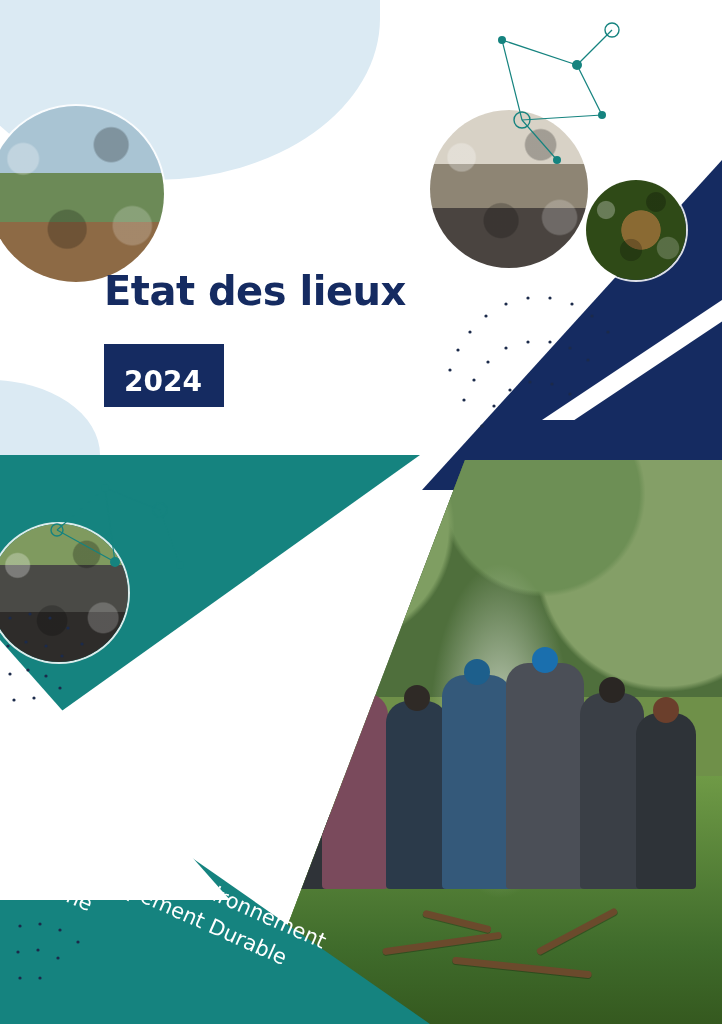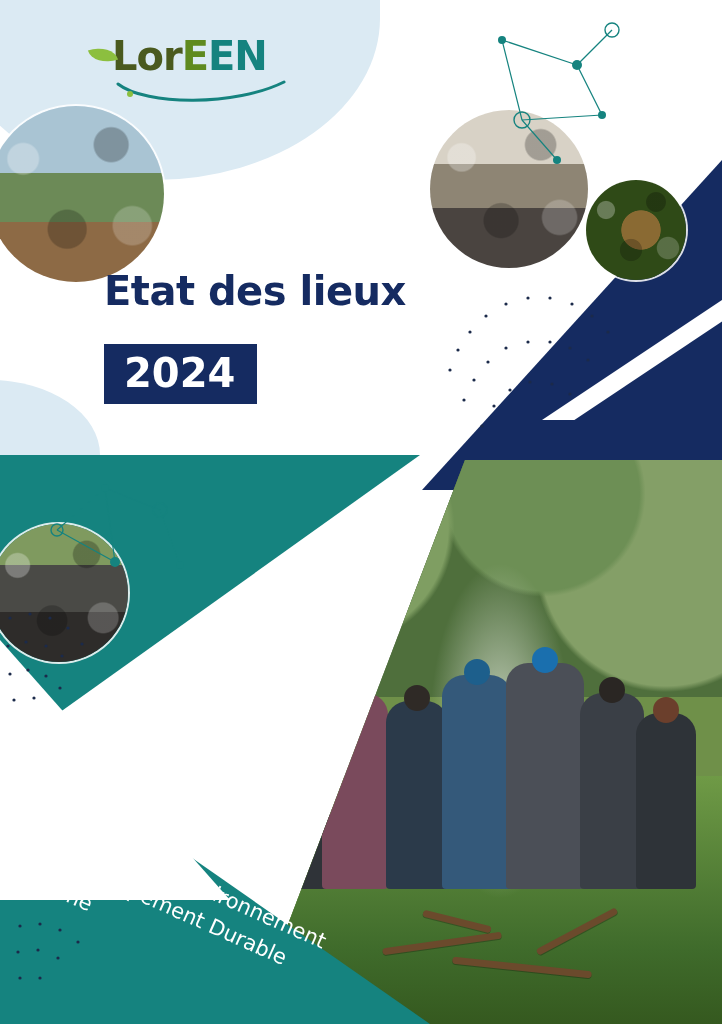--- a/index.html
+++ b/index.html
@@ -270,24 +270,24 @@
     font-size: 40px;
     color: #152b61;
     letter-spacing: -0.5px;
   }
   .year-box {
     position: absolute;
     left: 104px;
     top: 344px;
     background: #152b61;
     color: #ffffff;
-    padding: 9px 22px 11px 20px;
+    padding: 24px 22px 11px 20px;
     font-family: "DejaVu Sans", sans-serif;
     font-weight: bold;
-    font-size: 40px;
+    font-size: 28px;
     line-height: 1;
   }
 
   
   .subtitle {
     position: absolute;
     left: 26px;
     top: 760px;
     width: 360px;
     color: #ffffff;
@@ -444,30 +444,20 @@
       <circle cx="32" cy="8" r="1.6" fill="#15837f"></circle>
     <circle cx="52" cy="14" r="1.6" fill="#15837f"></circle>
       <circle cx="70" cy="26" r="1.6" fill="#15837f"></circle>
     <circle cx="10" cy="36" r="1.6" fill="#15837f"></circle>
       <circle cx="30" cy="34" r="1.6" fill="#15837f"></circle>
     <circle cx="50" cy="42" r="1.6" fill="#15837f"></circle>
       <circle cx="12" cy="62" r="1.6" fill="#15837f"></circle>
     <circle cx="32" cy="62" r="1.6" fill="#15837f"></circle>
   </svg>
 
-  <div class="logo">
-    <span class="logo-leaf"></span>
-    <span class="logo-text">
-      <span class="logo-lor">Lor</span><span class="logo-e1">E</span><span class="logo-e2">E</span><span class="logo-n">N</span>
-    </span>
-    <svg class="logo-swoosh" viewBox="0 0 172 26">
-      <path d="M2 4 C 30 26, 120 26, 168 2" fill="none" stroke="#15837f" stroke-width="3" stroke-linecap="round"></path>
-      <circle cx="14" cy="14" r="3" fill="#8cbf3f"></circle>
-    </svg>
-  </div>
 
   <div class="title">Etat des lieux</div>
   <div class="year-box">2024</div>
 
   <div class="subtitle">Réseau des acteurs
 de l'Éducation à l'Environnement
 et au Développement Durable
 en Lorraine</div>
 
 </div>

